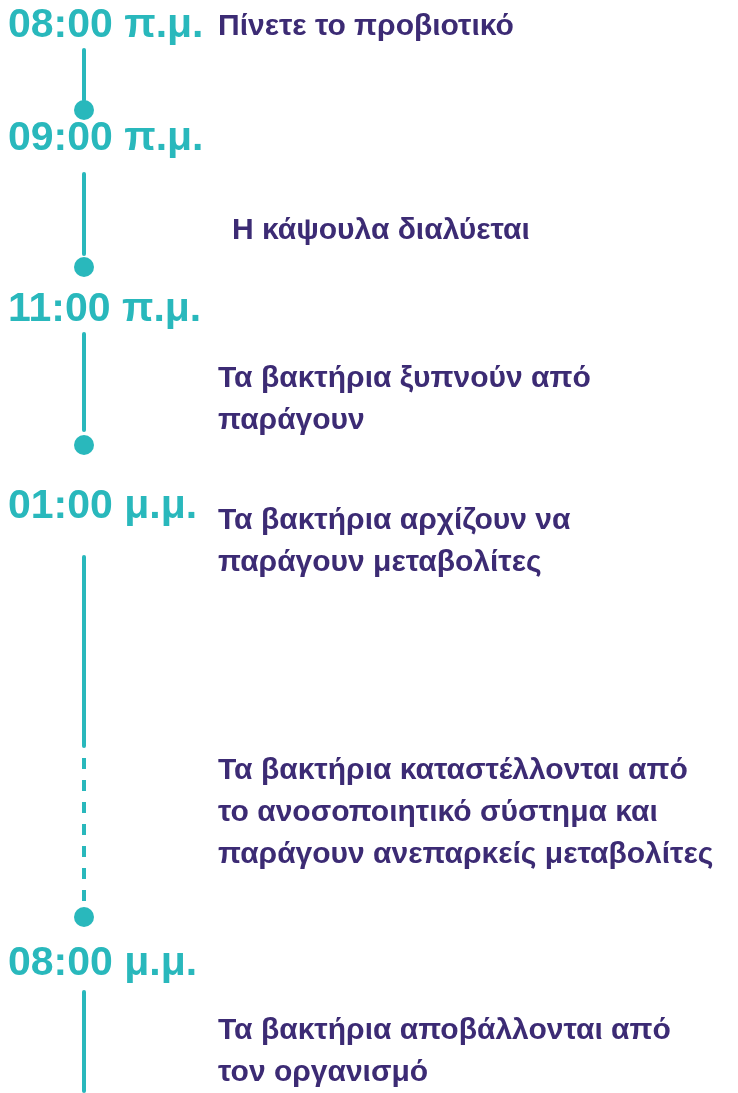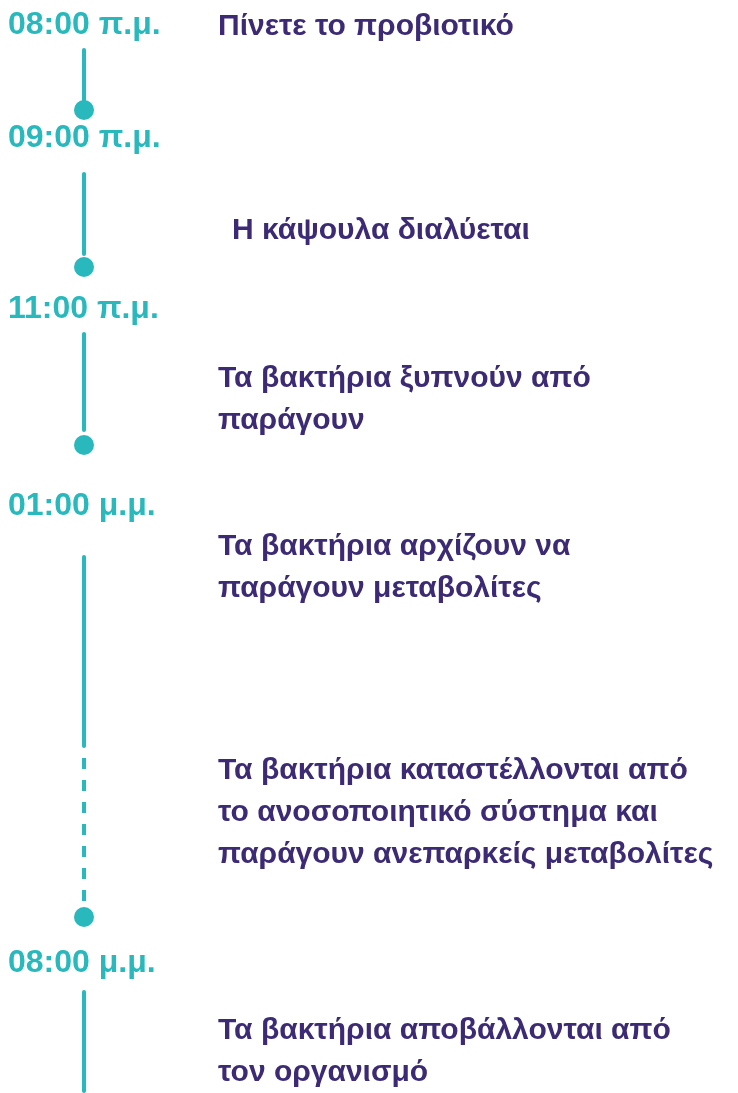--- a/index.html
+++ b/index.html
@@ -57,21 +57,21 @@
   }
   .dot1{top:100px;}
   .dot2{top:257px;}
   .dot3{top:435px;}
   .dot4{top:907px;}
   
   .time{
     position:absolute;
     left:8px;
     color:var(--teal);
-    font-size:32px;
+    font-size:41px;
     font-weight:bold;
     line-height:34px;
     white-space:nowrap;
   }
   .t1{top:6px;}
   .t2{top:119px;}
   .t3{top:290px;}
   .t4{top:487px;}
   .t5{top:944px;text-align:right;}
   
@@ -80,21 +80,21 @@
     left:218px;
     color:var(--purple);
     font-size:30px;
     font-weight:bold;
     line-height:42px;
   }
   .d1{top:4px;width:520px;}
   .d2{top:133px;width:520px;}
   .d3{top:208px;width:520px;margin-left:14px;}
   .d4{top:356px;width:440px;}
-  .d5{top:524px;width:450px;}
+  .d5{top:498px;width:450px;}
   .d6{top:748px;width:505px;}
   .d7{top:1008px;width:505px;}
 </style>
 </head>
 <body>
 
 <div class="canvas">
 
   <div class="seg seg1"></div>
   <div class="seg seg2"></div>

